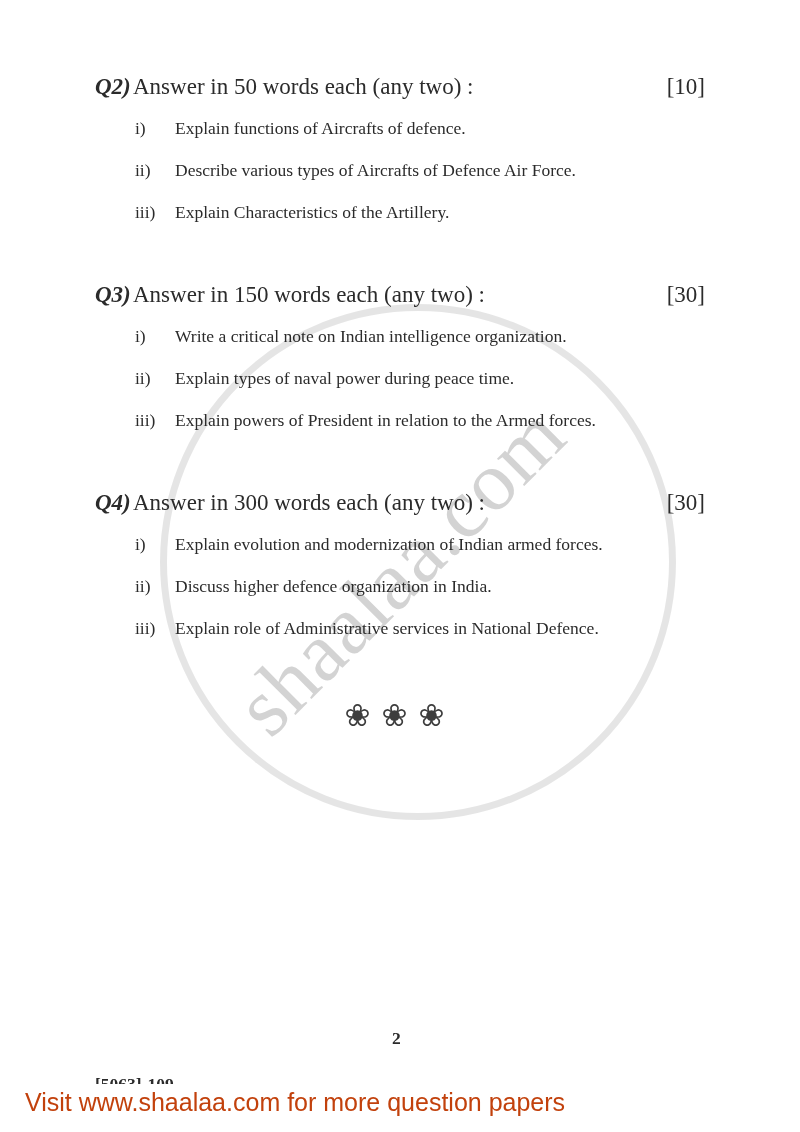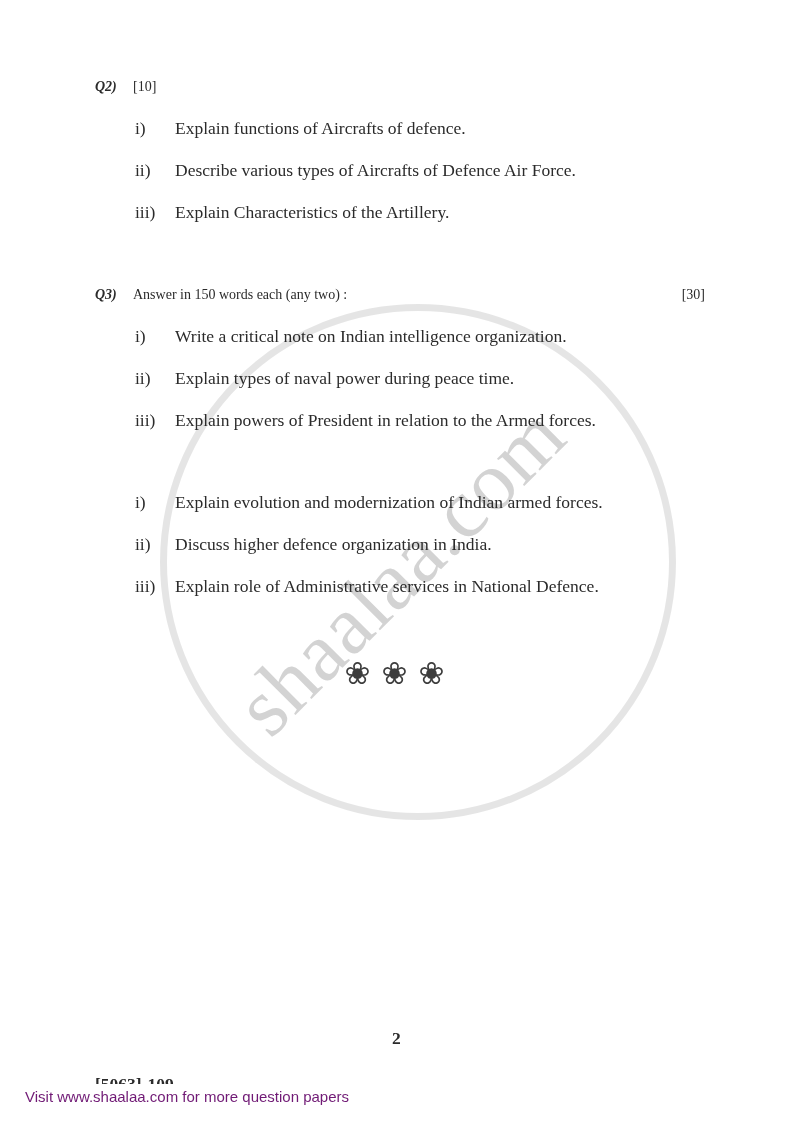--- a/index.html
+++ b/index.html
@@ -35,21 +35,21 @@
   .content{
     position:absolute;
     left:0;top:0;right:0;
     padding:76px 95px 0 95px;
     z-index:1;
   }
   .q-block{margin-bottom:61px;}
   .q-header{
     display:flex;
     align-items:center;
-    font-size:14px;
+    font-size:23px;
     line-height:21px;
     margin-bottom:21px;
   }
   .q-num{
     width:38px;
     font-weight:bold;
     font-style:italic;
     flex:0 0 auto;
   }
   .q-prompt{flex:1 1 auto;}
@@ -91,37 +91,38 @@
   .bottom-bar{
     position:absolute;
     left:0;top:1084px;width:800px;height:48px;
     background:#ffffff;
     z-index:1;
   }
   .bottom-bar-text{
     position:absolute;
     left:25px;top:4px;
     font-family:"Liberation Sans", sans-serif;
-    font-size:15px;
-    color:#701a75;
+    font-size:25px;
+    color:#c2410c;
   }
 </style>
 </head>
 <body>
 
 <div class="page">
 
   <div class="wm-circle"></div>
   <div class="wm-text">shaalaa.com</div>
 
   <div class="content">
 
     <div class="q-block">
       <div class="q-header">
         <span class="q-num">Q2)</span>
+        <span class="q-prompt">Answer in 50 words each (any two) :</span>
         <span class="q-marks">[10]</span>
       </div>
       <div class="q-items">
         <div class="q-item">
           <span class="item-label">i)</span>
           <span class="item-text">Explain functions of Aircrafts of defence.</span>
         </div>
         <div class="q-item">
           <span class="item-label">ii)</span>
           <span class="item-text">Describe various types of Aircrafts of Defence Air Force.</span>
@@ -149,20 +150,25 @@
           <span class="item-text">Explain types of naval power during peace time.</span>
         </div>
         <div class="q-item">
           <span class="item-label">iii)</span>
           <span class="item-text">Explain powers of President in relation to the Armed forces.</span>
         </div>
       </div>
     </div>
 
     <div class="q-block">
+      <div class="q-header">
+        <span class="q-num">Q4)</span>
+        <span class="q-prompt">Answer in 300 words each (any two) :</span>
+        <span class="q-marks">[30]</span>
+      </div>
       <div class="q-items">
         <div class="q-item">
           <span class="item-label">i)</span>
           <span class="item-text">Explain evolution and modernization of Indian armed forces.</span>
         </div>
         <div class="q-item">
           <span class="item-label">ii)</span>
           <span class="item-text">Discuss higher defence organization in India.</span>
         </div>
         <div class="q-item">

